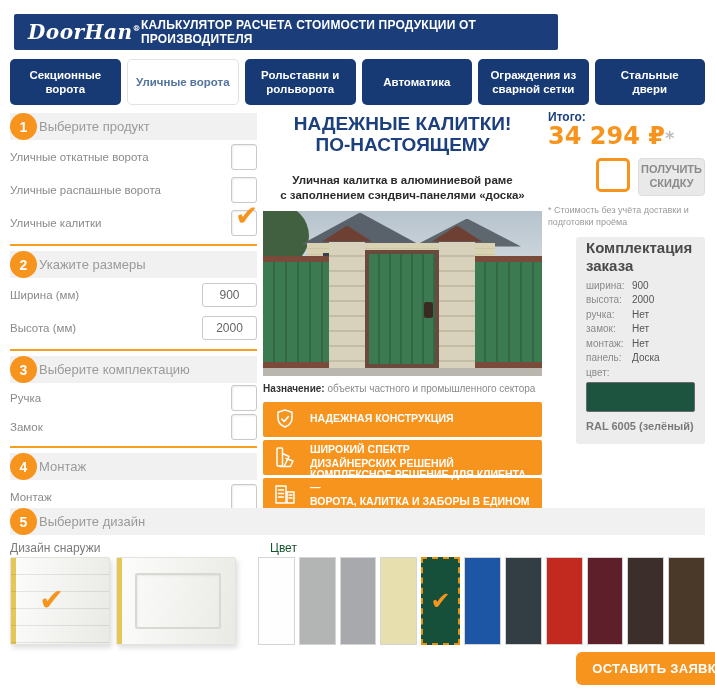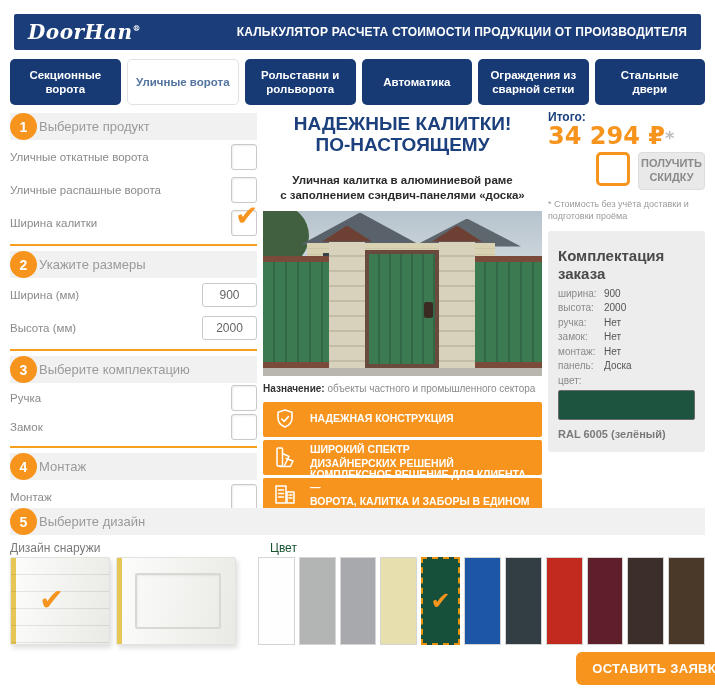--- a/index.html
+++ b/index.html
@@ -1,20 +1,20 @@
 <!DOCTYPE html>
 <html><head>
 <meta charset="utf-8">
 <style>
   * { box-sizing: border-box; margin: 0; padding: 0; }
   body { background:#fff; font-family:"Liberation Sans", sans-serif; }
   .page { position:relative; width:715px; height:700px; background:#fff; overflow:hidden; }
 
   
-  .header { position:absolute; left:14px; top:14px; width:687px; height:36px;
+  .header { position:absolute; left:14px; top:14px; width:544px; height:36px;
     background:#1b3e7b; border-radius:2px; display:flex; align-items:center;
     justify-content:space-between; padding:0 14px; }
   .logo { color:#fff; font-family:"DejaVu Serif", serif; font-style:italic;
     font-weight:bold; font-size:20px; letter-spacing:.5px; }
   .logo sup { font-size:8px; font-style:normal; }
   .header-title { color:#fff; font-size:12px; font-weight:bold; letter-spacing:.2px; }
 
   
   .tabs { position:absolute; left:10px; top:59px; width:695px; height:46px; display:flex; gap:6px; }
   .tab { flex:1; background:#173a75; border-radius:5px; color:#fff; font-size:11.5px;
@@ -81,27 +81,27 @@
   .banner { background:#f7941e; height:35px; display:flex; align-items:center; gap:13px;
     padding:0 10px; color:#fff; font-weight:bold; font-size:10.5px; line-height:1.3; border-radius:2px; }
   .banner svg { width:24px; height:24px; flex:none; }
 
   
   .right-col { position:absolute; left:548px; top:110px; width:157px; }
   .total-label { color:#1c3f7d; font-size:12px; font-weight:bold; }
   .total-value { color:#f7941e; font-size:24px; font-weight:bold; line-height:1.05;
     font-family:"DejaVu Sans", sans-serif; }
   .total-ast { color:#bdbdbd; font-size:18px; }
-  .discount-row { display:flex; gap:8px; margin-top:3px;padding-left:48px; }
+  .discount-row { display:flex; gap:8px; margin-top:9px;padding-left:48px; }
   .discount-check { width:34px; height:34px; border:3px solid #f7941e; border-radius:5px; background:#fff; cursor:pointer; }
   .discount-btn { flex:1; height:38px; background:#e9e9e9; border:1px solid #dcdcdc; border-radius:4px;
     color:#8a8a8a; font-weight:bold; font-size:11px; line-height:1.25; display:flex;
     align-items:center; justify-content:center; text-align:center; cursor:pointer; }
   .footnote { margin-top:8px; font-size:9px; color:#9a9a9a; line-height:1.35; }
-  .order-panel { margin-top:9px; background:#ededed; border-radius:3px; padding:16px 10px 12px; }
+  .order-panel { margin-top:9px; background:#ededed; border-radius:3px; padding:2px 10px 12px;margin-left:28px; }
   .order-title { font-size:15px; font-weight:bold; color:#4a4a4a; line-height:1.15; }
   .order-sub { margin-top:6px; font-size:10px; color:#8a8a8a; line-height:1.3; }
   .order-rows { margin-top:5px; }
   .order-row { display:flex; font-size:10px; line-height:1.45; }
   .order-row .k { width:46px; color:#8a8a8a; }
   .order-row .v { color:#555; }
   .order-swatch { margin-top:2px; height:30px; background:#1d5440; border:1px solid #6a6a6a; border-radius:2px; }
   .order-color-name { margin-top:8px; font-size:11px; font-weight:bold; color:#7a7a7a; }
 
   
@@ -159,21 +159,21 @@
     </div>
     <div class="opt-row">
       <span class="opt-label">Уличные откатные ворота</span>
       <span class="checkbox"></span>
     </div>
     <div class="opt-row">
       <span class="opt-label">Уличные распашные ворота</span>
       <span class="checkbox"></span>
     </div>
     <div class="opt-row">
-      <span class="opt-label">Ширина калитки</span>
+      <span class="opt-label">Уличные калитки</span>
       <span class="checkbox checked">
           <span class="cb-check">✔</span>
         </span>
     </div>
     <hr class="orange-hr">
 
     <div class="section-head">
       <div class="step-num">2</div>
       <div class="section-title">Укажите размеры</div>
     </div>

